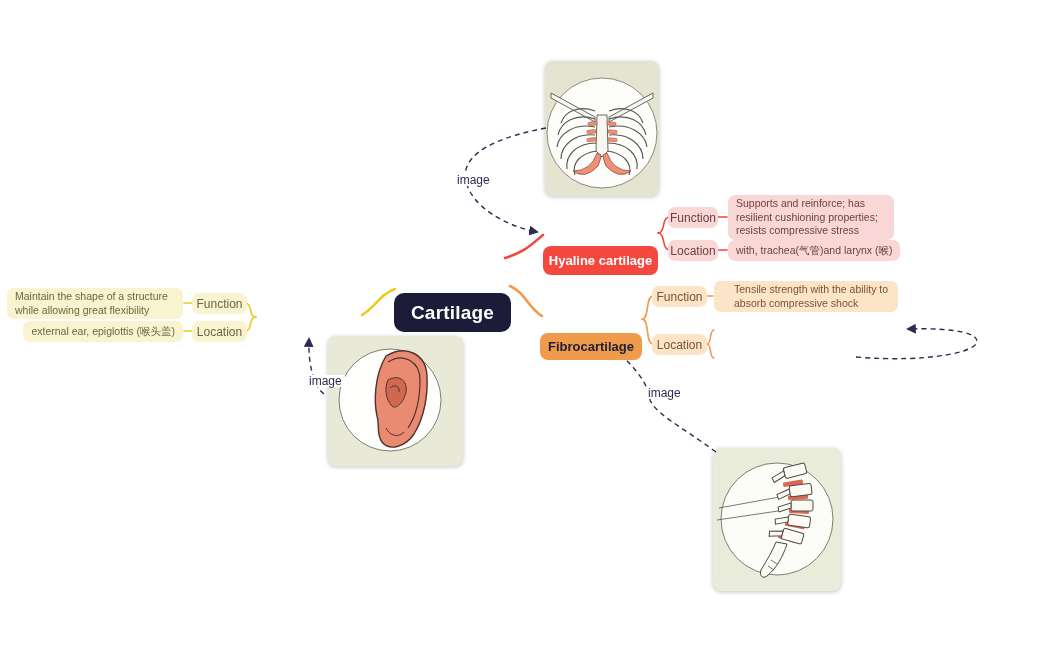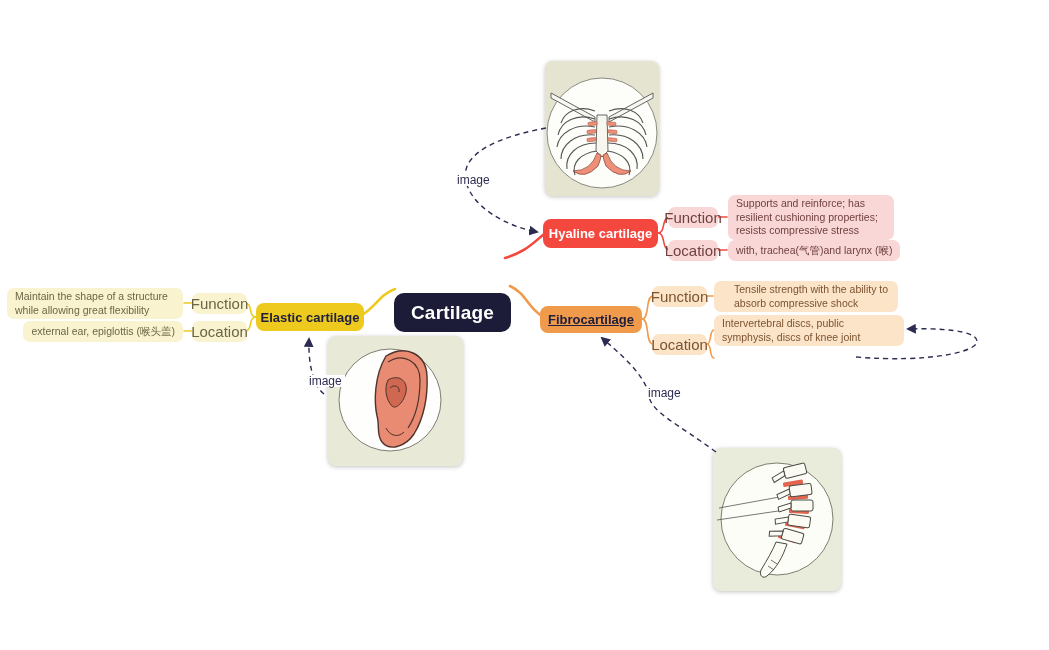--- a/index.html
+++ b/index.html
@@ -9,26 +9,26 @@
   .edge{fill:none;stroke-linecap:round;}
   .e-root{stroke-width:2.6px;}
   .e-sub{stroke-width:1.6px;}
   .e-red{stroke:#f4473d;}
   .e-yel{stroke:#eeca1f;}
   .e-org{stroke:#f09a4c;}
   .rel{fill:none;stroke:#2c2c52;stroke-width:1.4px;stroke-dasharray:5 4;}
   .node{position:absolute;display:flex;align-items:center;justify-content:center;
         font-weight:700;box-sizing:border-box;z-index:3;cursor:pointer;}
   .root-node{background:#1c1c38;color:#ffffff;border-radius:10px;font-size:19px;letter-spacing:.2px;margin-top:36px;}
-  .branch{border-radius:8px;font-size:13px;}
+  .branch{border-radius:8px;font-size:13px;margin-top:27px;}
   .hyaline-node{background:#f4473d;color:#ffffff;}
   .elastic-node{background:#eeca1f;color:#20203c;}
-  .fibro-node{background:#f09a4c;color:#20203c;text-decoration:underline;}
+  .fibro-node{background:#f09a4c;color:#20203c;}
   .sub{position:absolute;display:flex;align-items:center;justify-content:center;
-       font-size:15px;border-radius:7px;box-sizing:border-box;z-index:3;cursor:pointer;}
+       font-size:12px;border-radius:7px;box-sizing:border-box;z-index:3;cursor:pointer;}
   .leaf{position:absolute;display:flex;align-items:center;font-size:10.5px;line-height:1.32;
         border-radius:7px;padding:3px 8px;box-sizing:border-box;z-index:3;cursor:pointer;}
   .pink{background:#f8d7d6;color:#71413f;}
   .cream{background:#f9f3d0;color:#6c6646;}
   .peach{background:#fce4c9;color:#7b5430;}
   .nowrap{white-space:nowrap;}
   .card{position:absolute;border-radius:8px;box-shadow:0 1px 4px rgba(40,40,40,.28);z-index:1;}
   .card svg{display:block;width:100%;height:100%;}
   .imglabel{position:absolute;font-size:12px;color:#2c2c52;background:#ffffff;
             padding:0 3px;z-index:4;line-height:12px;}
@@ -155,29 +155,27 @@
   </svg>
 
   <div class="node root-node" style="left:394px;top:257px;width:117px;height:39px;">Cartilage</div>
 
   <div class="node branch hyaline-node" style="left:543px;top:219px;width:115px;height:29px;">Hyaline cartilage</div>
   <div class="sub pink" style="left:668px;top:207px;width:50px;height:21px;">Function</div>
   <div class="leaf pink" style="left:728px;top:195px;width:166px;height:45px;">Supports and reinforce; has resilient cushioning properties; resists compressive stress</div>
   <div class="sub pink" style="left:668px;top:240px;width:50px;height:21px;">Location</div>
   <div class="leaf pink nowrap" style="left:728px;top:240px;height:21px;">with, trachea(气管)and larynx (喉)</div>
 
-  <div class="node branch elastic-node" style="left:256px;top:303px;width:108px;height:28px;">Elastic cartilage</div>
   <div class="sub cream" style="left:192px;top:293px;width:55px;height:21px;">Function</div>
   <div class="leaf cream" style="left:7px;top:288px;width:176px;height:31px;">Maintain the shape of a structure while allowing great flexibility</div>
   <div class="sub cream" style="left:192px;top:321px;width:55px;height:21px;">Location</div>
   <div class="leaf cream nowrap" style="right:866px;top:321px;height:21px;">external ear, epiglottis (喉头盖)</div>
 
   <div class="node branch fibro-node" style="left:540px;top:306px;width:102px;height:27px;">Fibrocartilage</div>
   <div class="sub peach" style="left:652px;top:286px;width:55px;height:21px;">Function</div>
   <div class="leaf peach" style="left:714px;top:281px;width:184px;height:31px;padding-left:20px;">Tensile strength with the ability to absorb compressive shock</div>
   <div class="sub peach" style="left:652px;top:334px;width:55px;height:21px;">Location</div>
-  <div class="leaf peach" style="left:714px;top:315px;width:190px;height:31px;">Intervertebral discs, public symphysis, discs of knee joint</div>
 
   <div class="imglabel" style="left:454px;top:174px;">image</div>
   <div class="imglabel" style="left:306px;top:375px;">image</div>
   <div class="imglabel" style="left:645px;top:387px;">image</div>
 
 </div>
 
 </body></html>

